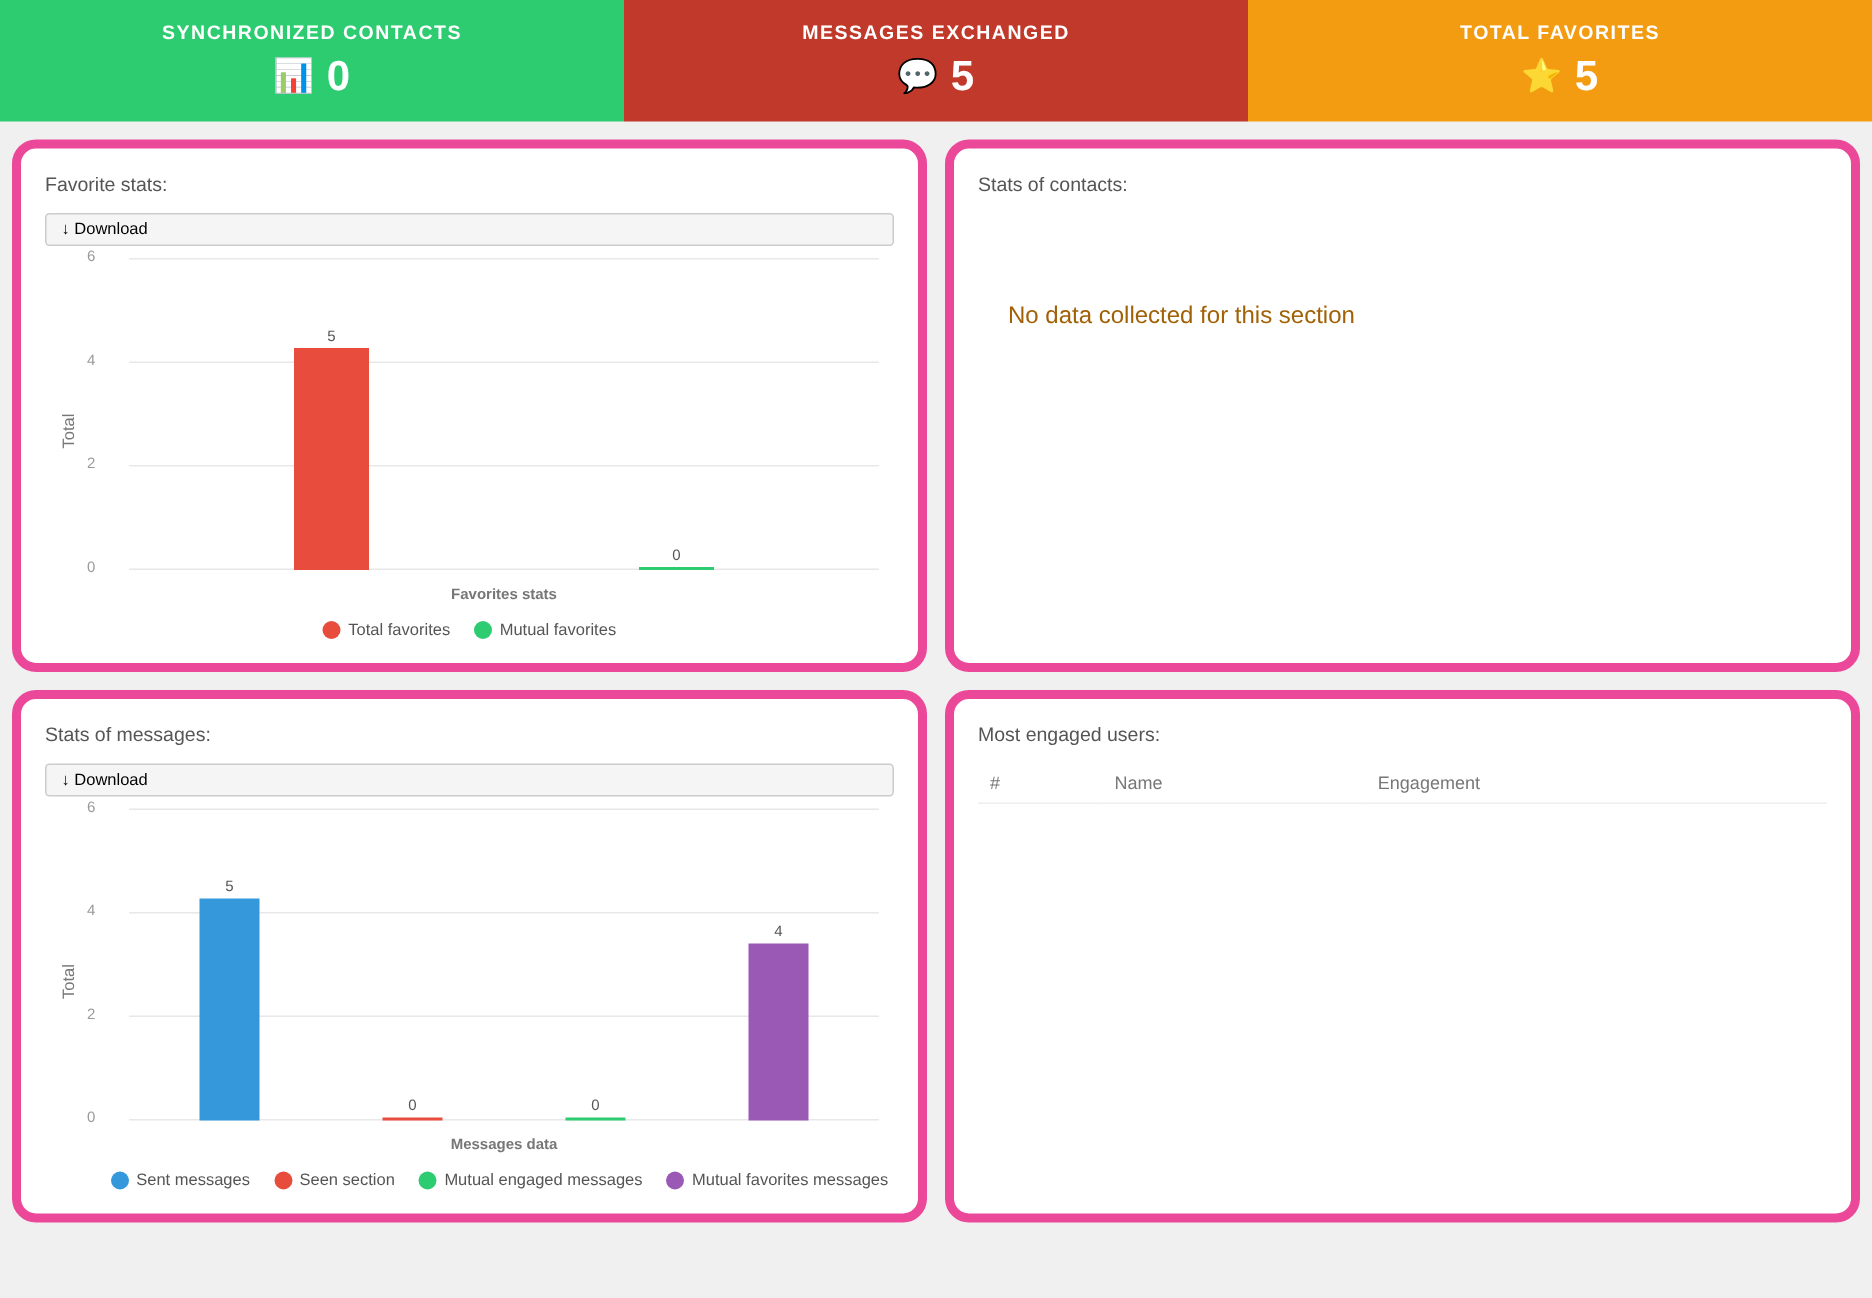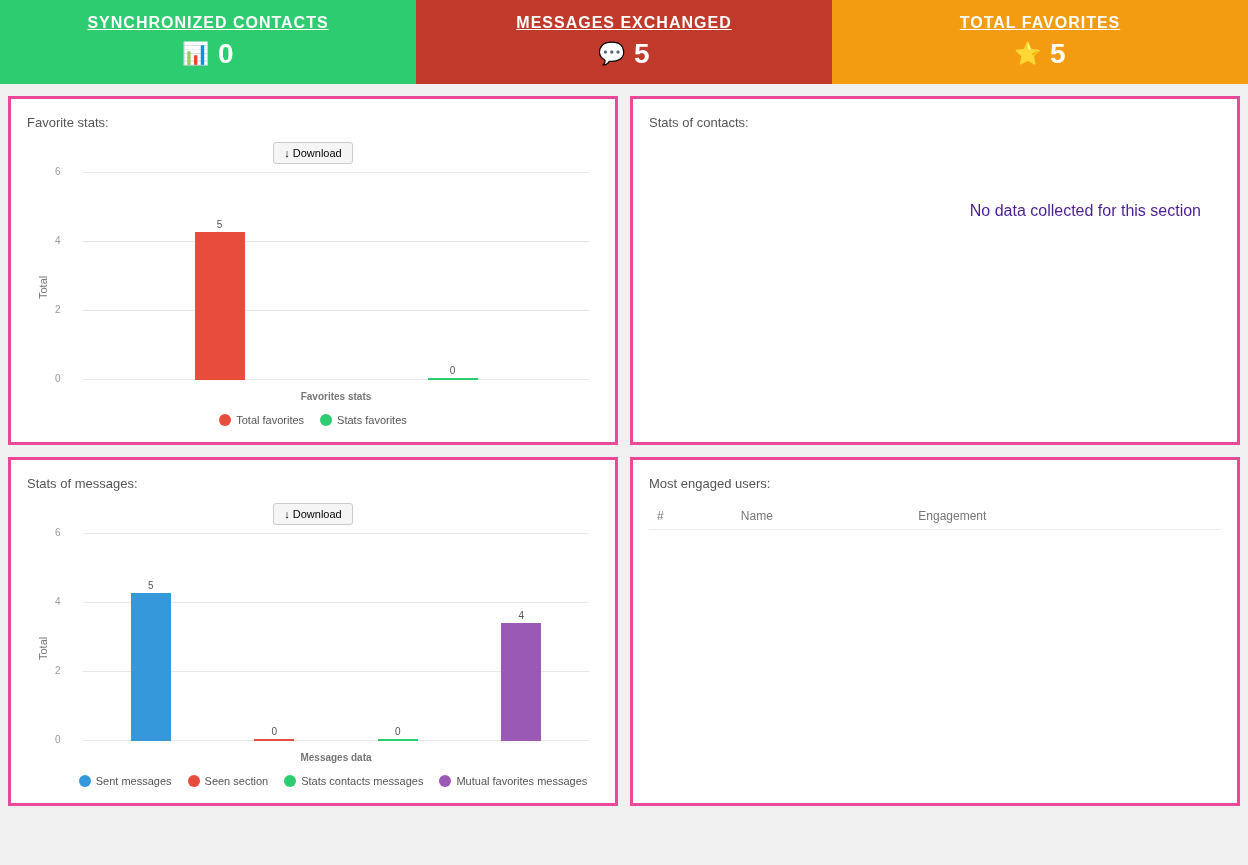--- a/index.html
+++ b/index.html
@@ -13,26 +13,25 @@
     .top-card {
       flex: 1;
       padding: 14px 10px;
       text-align: center;
       color: white;
     }
     .top-card.green { background: #2ecc71; }
     .top-card.red { background: #c0392b; }
     .top-card.orange { background: #f39c12; }
     .top-card-title {
-      font-size: 16px;
+      font-size: 13px;
       font-weight: bold;
       letter-spacing: 1px;
       text-transform: uppercase;
       margin-bottom: 6px;
-      text-decoration: underline;
     }
     .top-card-value {
       font-size: 28px;
       font-weight: bold;
       display: flex;
       align-items: center;
       justify-content: center;
       gap: 8px;
     }
     .top-card-icon {
@@ -41,22 +40,22 @@
 
     .main-grid {
       display: grid;
       grid-template-columns: 1fr 1fr;
       gap: 12px;
       padding: 0 8px 12px 8px;
     }
 
     .panel {
       background: white;
-      border-radius: 0;
-      border: 3px solid #ec4899;
+      border-radius: 16px;
+      border: 6px solid #ec4899;
       padding: 16px;
     }
     .panel-title {
       font-size: 13px;
       color: #555;
       margin-bottom: 12px;
     }
 
     .download-btn {
       background: #f5f5f5;
@@ -67,21 +66,20 @@
       cursor: pointer;
       display: inline-flex;
       align-items: center;
       gap: 4px;
       margin-bottom: 8px;
     }
 
     .chart-area {
       display: flex;
       flex-direction: column;
-      align-items: center;
     }
 
     .bar-chart-wrapper {
       display: flex;
       width: 100%;
       padding: 0 10px;
     }
     .y-axis-label {
       writing-mode: vertical-rl;
       transform: rotate(180deg);
@@ -170,23 +168,23 @@
       color: #555;
     }
     .legend-dot {
       width: 12px;
       height: 12px;
       border-radius: 50%;
       flex-shrink: 0;
     }
 
     .no-data {
-      color: #4c1d95;
+      color: #a16207;
       font-size: 16px;
-      text-align: right;
+      text-align: left;
       padding: 60px 20px;
     }
 
     .engaged-table {
       width: 100%;
       border-collapse: collapse;
     }
     .engaged-table th {
       text-align: left;
       font-weight: normal;
@@ -265,21 +263,21 @@
           <div class="x-axis">Favorites stats</div>
         </div>
       </div>
       <div class="legend">
         <div class="legend-item">
           <div class="legend-dot" style="background:#e74c3c;"></div>
           <span>Total favorites</span>
         </div>
         <div class="legend-item">
           <div class="legend-dot" style="background:#2ecc71;"></div>
-          <span>Stats favorites</span>
+          <span>Mutual favorites</span>
         </div>
       </div>
     </div>
   </div>
 
   <div class="panel">
     <div class="panel-title">Stats of contacts:</div>
     <div class="no-data">No data collected for this section</div>
   </div>
 
@@ -337,21 +335,21 @@
         <div class="legend-item">
           <div class="legend-dot" style="background:#3498db;"></div>
           <span>Sent messages</span>
         </div>
         <div class="legend-item">
           <div class="legend-dot" style="background:#e74c3c;"></div>
           <span>Seen section</span>
         </div>
         <div class="legend-item">
           <div class="legend-dot" style="background:#2ecc71;"></div>
-          <span>Stats contacts messages</span>
+          <span>Mutual engaged messages</span>
         </div>
         <div class="legend-item">
           <div class="legend-dot" style="background:#9b59b6;"></div>
           <span>Mutual favorites messages</span>
         </div>
       </div>
     </div>
   </div>
 
   <div class="panel">

